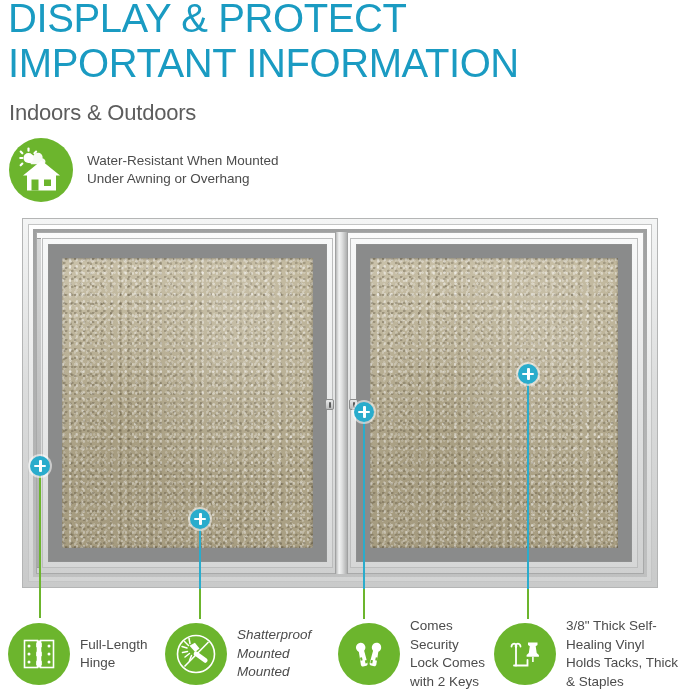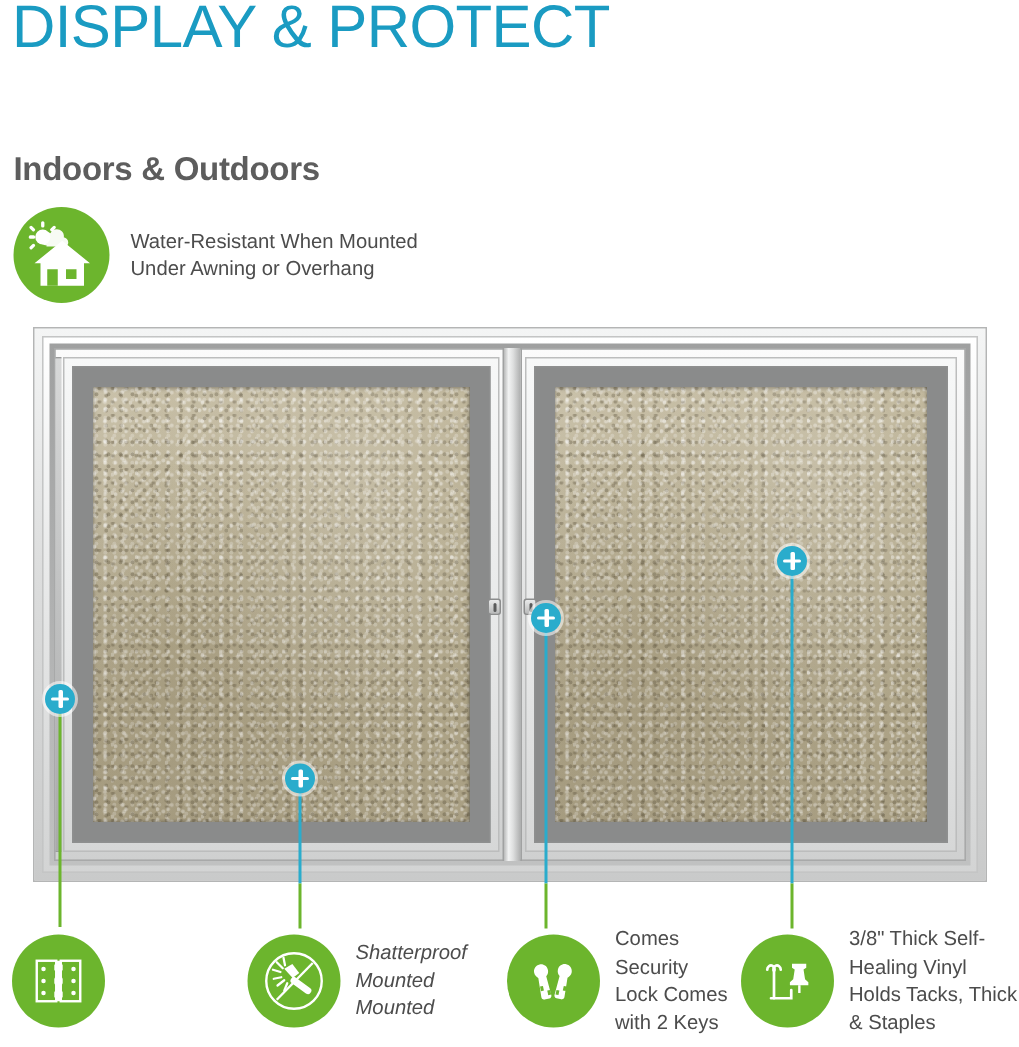--- a/index.html
+++ b/index.html
@@ -32,21 +32,21 @@
     letter-spacing: -0.4px;
     white-space: nowrap;
   }
   #subhead {
     position: absolute;
     left: 9px;
     top: 100px;
     color: #5d5d5d;
     font-size: 22px;
     line-height: 26px;
-    font-weight: 700;
+    font-weight: 400;
     letter-spacing: -0.2px;
   }
 
   
   #top-feature {
     position: absolute;
     left: 9px;
     top: 138px;
     display: flex;
     align-items: center;
@@ -258,20 +258,21 @@
   #feature-2 { left: 338px; }
   #feature-3 { left: 494px; }
 
   svg { display: block; }
 </style>
 </head>
 <body>
 
 <div id="headline">
   <div class="headline-line">DISPLAY &amp; PROTECT</div>
+  <div class="headline-line">IMPORTANT INFORMATION</div>
 </div>
 <div id="subhead">Indoors &amp; Outdoors</div>
 
 <div id="top-feature">
   <div class="badge-circle">
     <svg width="64" height="64" viewBox="0 0 64 64" aria-hidden="true">
 
       <g fill="#ffffff">
         <circle cx="19.5" cy="20" r="5"></circle>
         <rect x="18.4" y="9.5" width="2.2" height="4.2" rx="1"></rect>
@@ -349,20 +350,24 @@
         <rect x="28.2" y="37.5" width="5.6" height="5" rx="1.2"></rect>
         <circle cx="21" cy="23" r="1.5"></circle>
         <circle cx="21" cy="31" r="1.5"></circle>
         <circle cx="21" cy="39" r="1.5"></circle>
         <circle cx="41" cy="23" r="1.5"></circle>
         <circle cx="41" cy="31" r="1.5"></circle>
         <circle cx="41" cy="39" r="1.5"></circle>
       </g>
     </svg>
   </div>
+  <div class="label">
+    <div>Full-Length</div>
+    <div>Hinge</div>
+  </div>
 </div>
 
 <div class="feature" id="feature-1">
   <div class="circle">
     <svg width="62" height="62" viewBox="0 0 62 62" aria-hidden="true">
       <circle cx="31" cy="31" r="18.5" fill="none" stroke="#ffffff" stroke-width="1.6"></circle>
 
       <g fill="#ffffff">
         <path d="M24.5 22.8 l5.4-3.1 4.6 5.9 -4.4 3.4z"></path>
         <rect x="30.5" y="27.5" width="16" height="4.6" rx="2.2" transform="rotate(36 30.5 27.5)"></rect>

